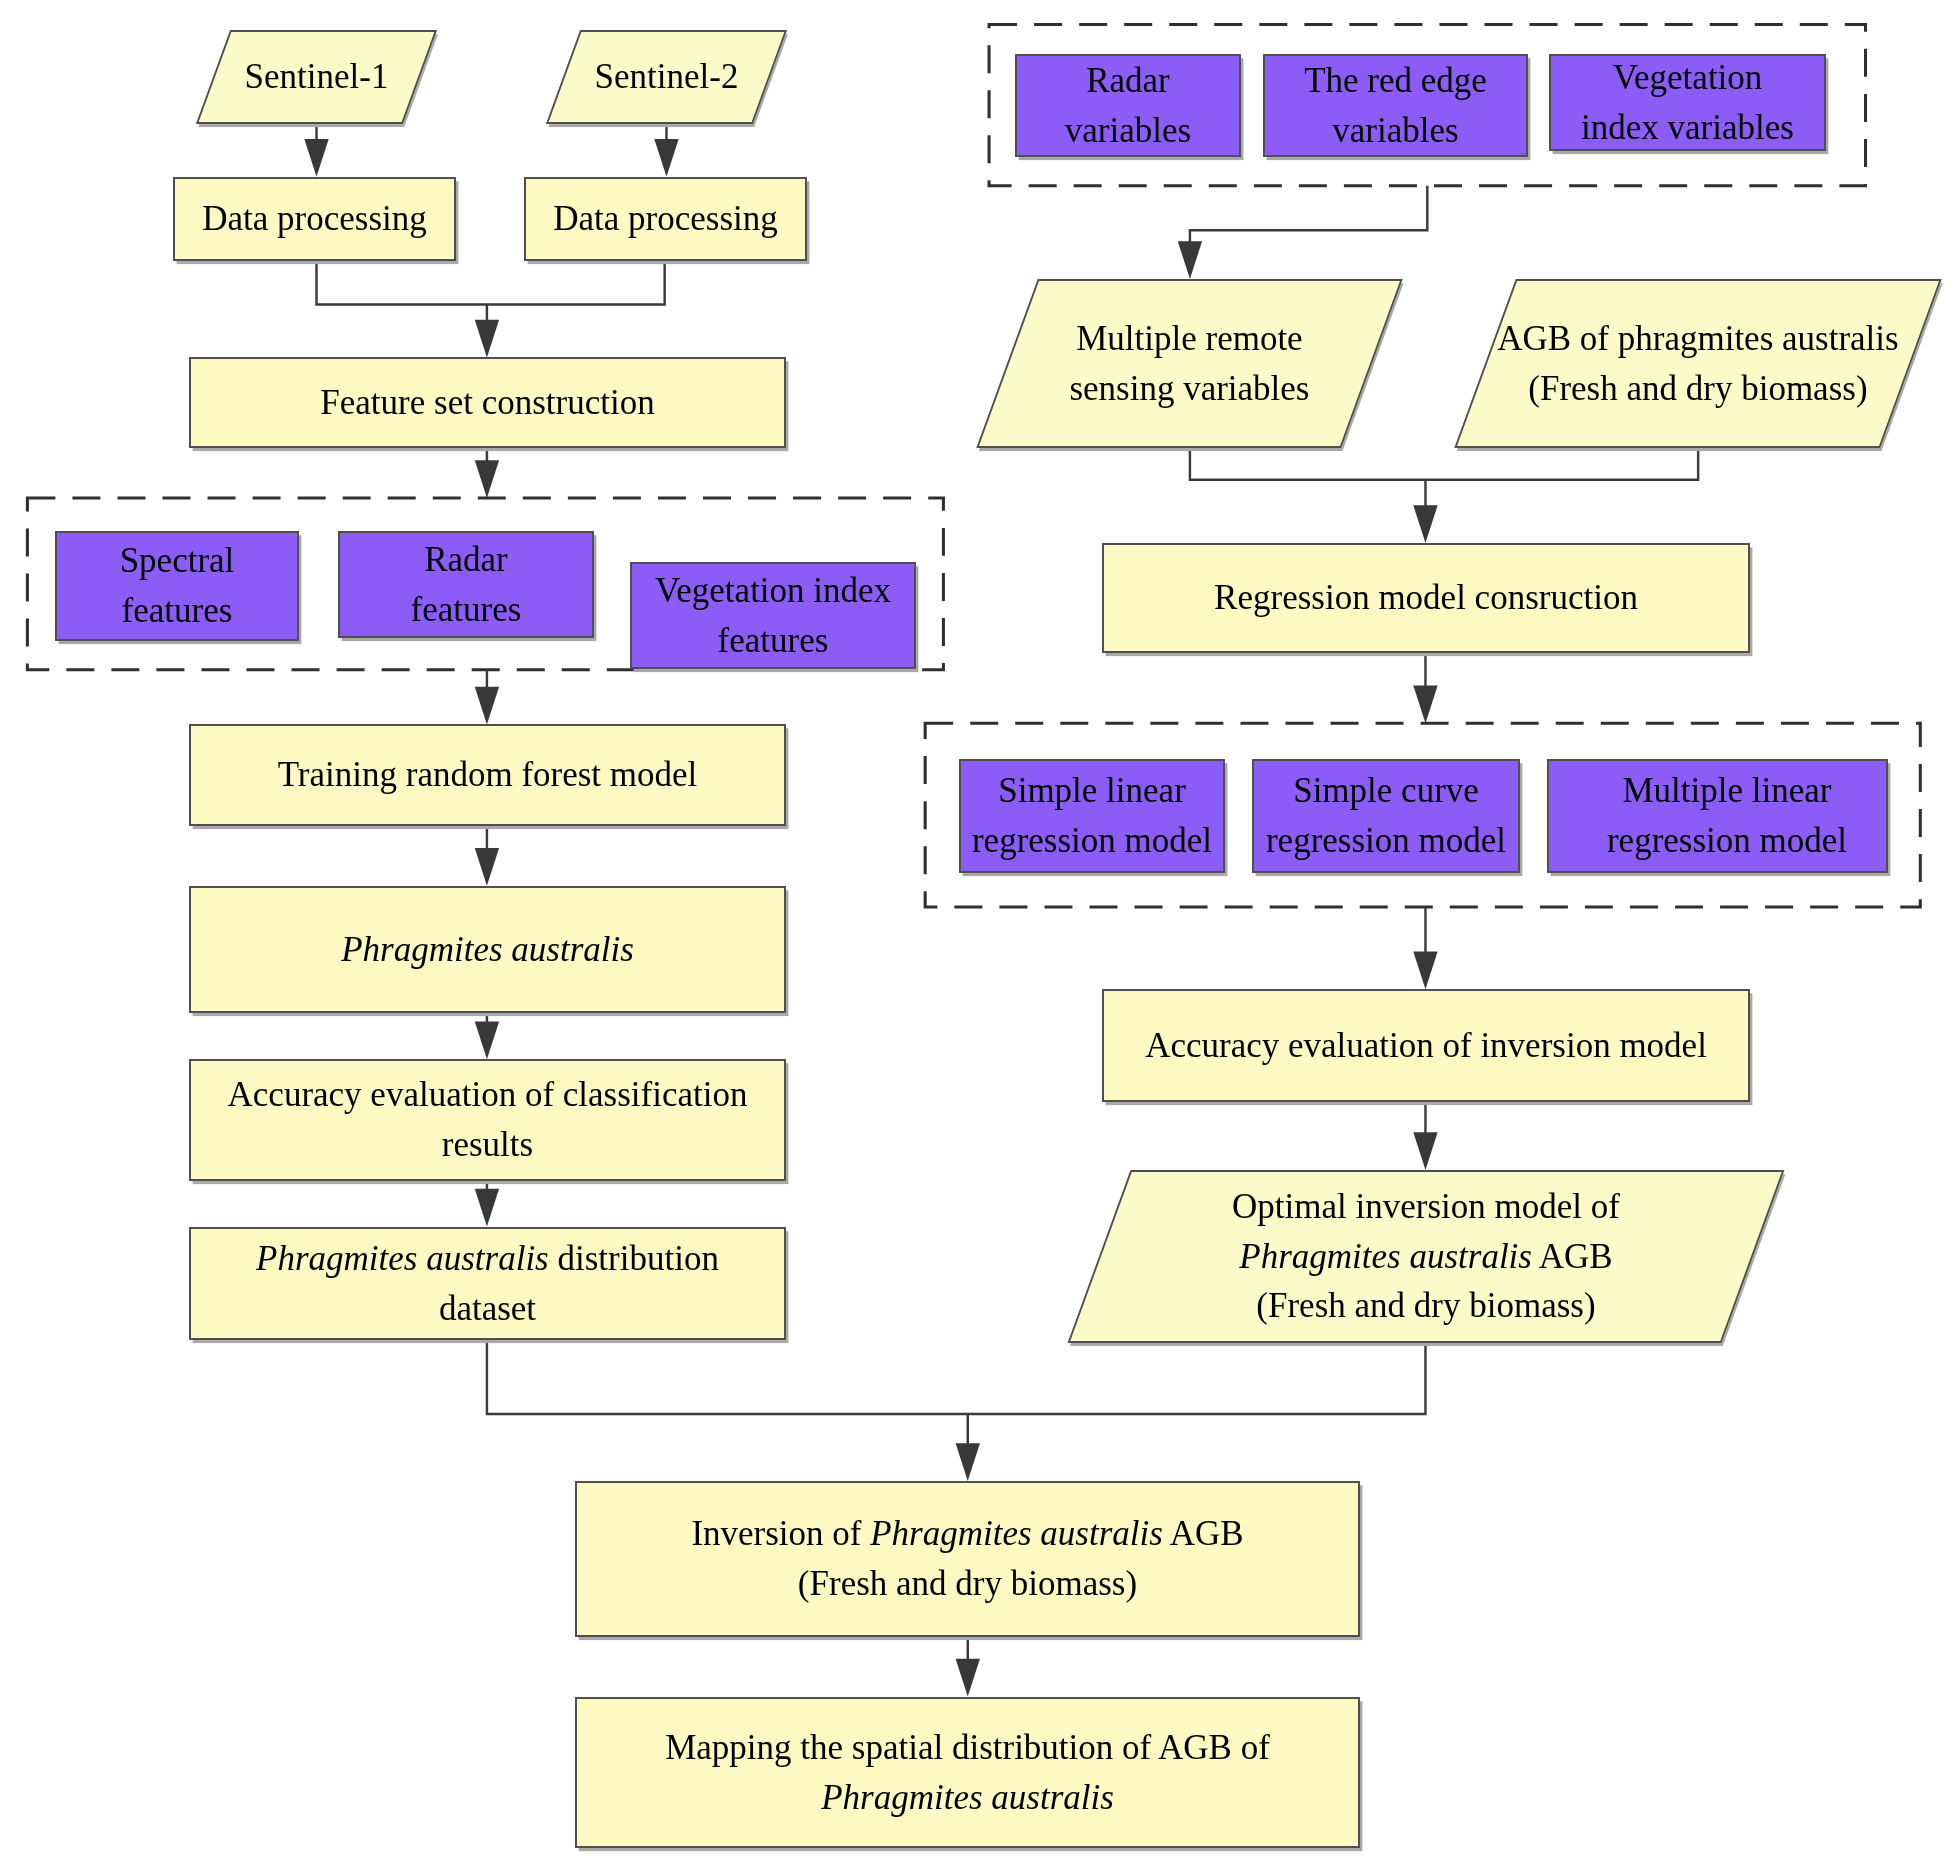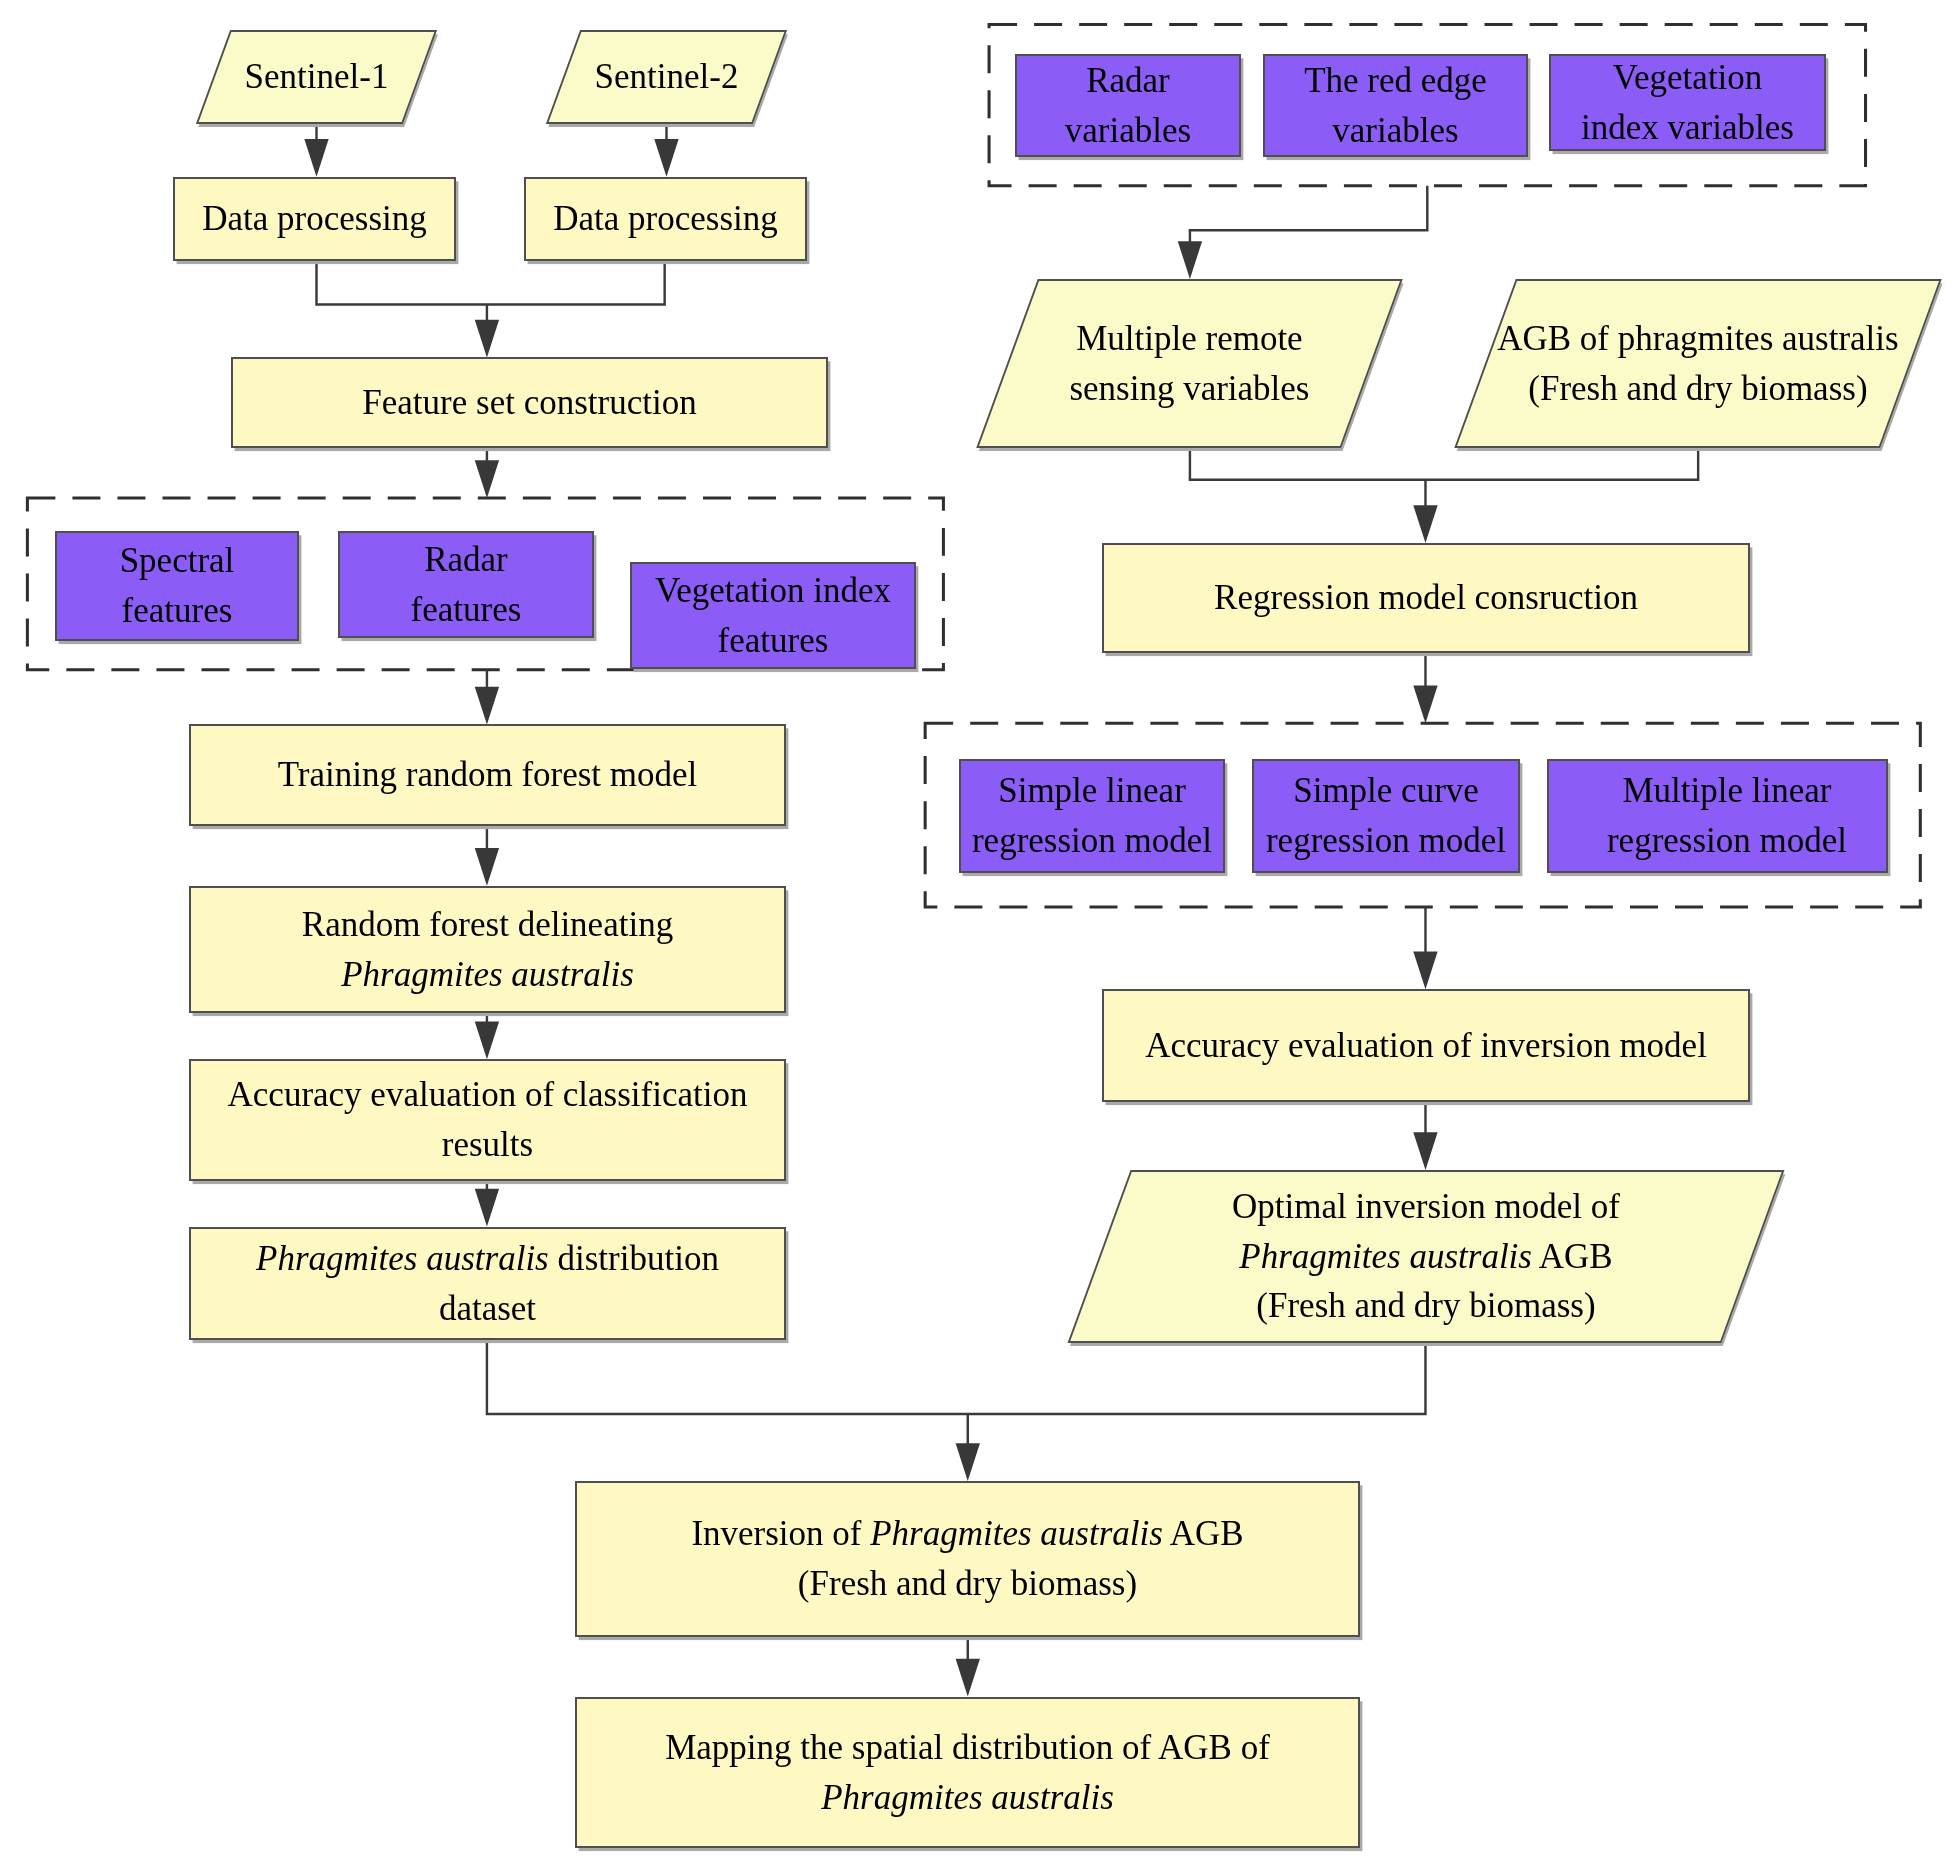--- a/index.html
+++ b/index.html
@@ -85,21 +85,21 @@
   <div class="node process" style="left:173px;top:177px;width:283px;height:84px;">
     <div class="txt">
         <div class="ln">Data processing</div>
       </div>
   </div>
   <div class="node process" style="left:524px;top:177px;width:283px;height:84px;">
     <div class="txt">
         <div class="ln">Data processing</div>
       </div>
   </div>
-  <div class="node process" style="left:189px;top:357px;width:597px;height:91px;margin-left:42px;">
+  <div class="node process" style="left:189px;top:357px;width:597px;height:91px;">
     <div class="txt">
         <div class="ln">Feature set construction</div>
       </div>
   </div>
 
   <div class="node green" style="left:55px;top:531px;width:244px;height:110px;">
     <div class="txt">
       <div class="ln">Spectral</div>
       <div class="ln">features</div>
     </div>
@@ -117,21 +117,20 @@
     </div>
   </div>
 
   <div class="node process" style="left:189px;top:724px;width:597px;height:102px;">
     <div class="txt">
         <div class="ln">Training random forest model</div>
       </div>
   </div>
   <div class="node process" style="left:189px;top:886px;width:597px;height:127px;">
     <div class="txt">
-      <div class="ln">Random forest delineating</div>
       <div class="ln"><em>Phragmites australis</em></div>
     </div>
   </div>
   <div class="node process" style="left:189px;top:1059px;width:597px;height:122px;">
     <div class="txt">
       <div class="ln">Accuracy evaluation of classification</div>
       <div class="ln">results</div>
     </div>
   </div>
   <div class="node process" style="left:189px;top:1227px;width:597px;height:113px;">

